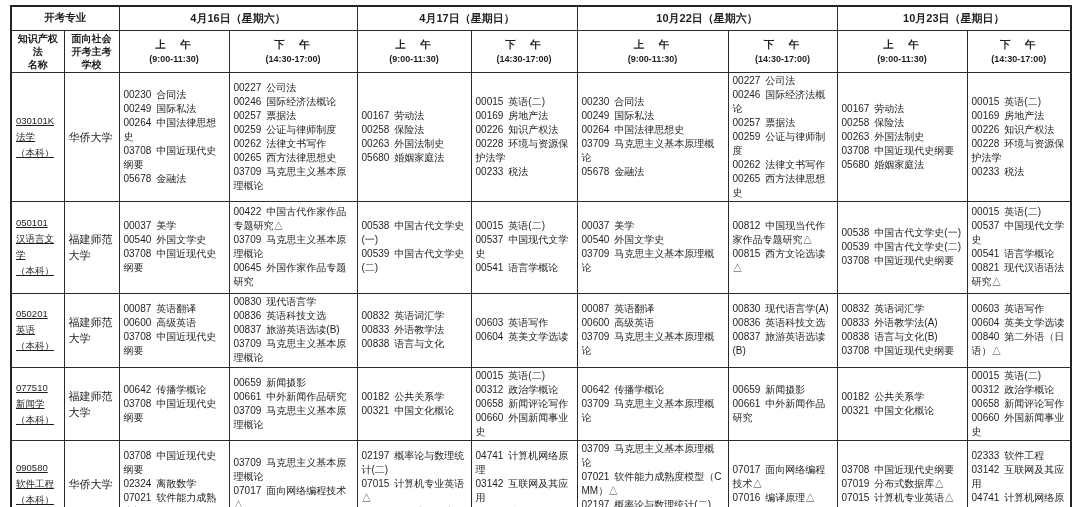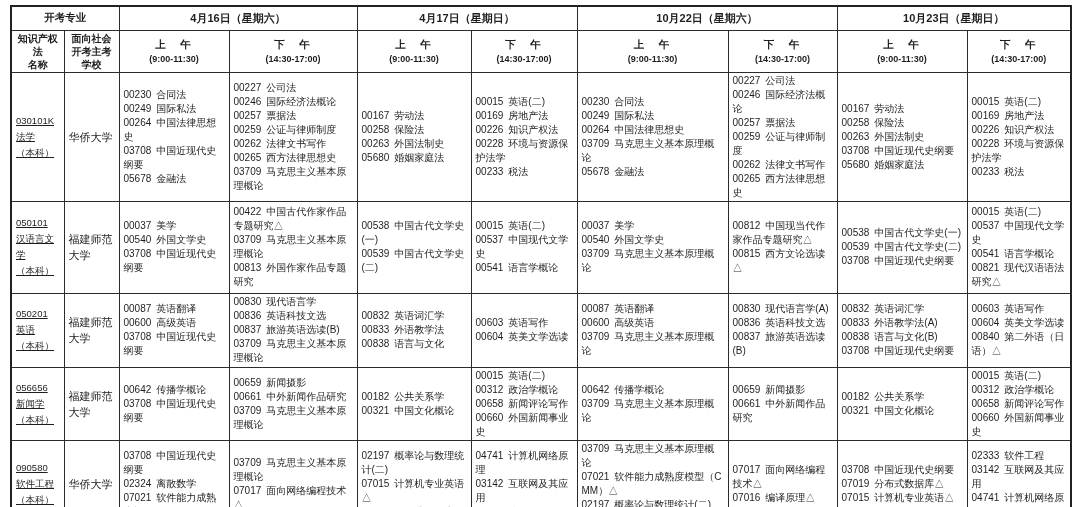--- a/index.html
+++ b/index.html
@@ -171,21 +171,21 @@
           </td>
           <td class="school-cell">福建师范大学</td>
           <td class="sess-cell">
             <div class="course"><span class="c">00037</span><span class="n">美学</span></div>
             <div class="course"><span class="c">00540</span><span class="n">外国文学史</span></div>
             <div class="course"><span class="c">03708</span><span class="n">中国近现代史纲要</span></div>
           </td>
           <td class="sess-cell">
             <div class="course"><span class="c">00422</span><span class="n">中国古代作家作品专题研究△</span></div>
             <div class="course"><span class="c">03709</span><span class="n">马克思主义基本原理概论</span></div>
-            <div class="course"><span class="c">00813</span><span class="n">外国作家作品专题研究</span></div>
+            <div class="course"><span class="c">00645</span><span class="n">外国作家作品专题研究</span></div>
           </td>
           <td class="sess-cell">
             <div class="course"><span class="c">00538</span><span class="n">中国古代文学史(一)</span></div>
             <div class="course"><span class="c">00539</span><span class="n">中国古代文学史(二)</span></div>
           </td>
           <td class="sess-cell">
             <div class="course"><span class="c">00015</span><span class="n">英语(二)</span></div>
             <div class="course"><span class="c">00537</span><span class="n">中国现代文学史</span></div>
             <div class="course"><span class="c">00541</span><span class="n">语言学概论</span></div>
           </td>
@@ -254,21 +254,21 @@
             <div class="course"><span class="c">03708</span><span class="n">中国近现代史纲要</span></div>
           </td>
           <td class="sess-cell">
             <div class="course"><span class="c">00603</span><span class="n">英语写作</span></div>
             <div class="course"><span class="c">00604</span><span class="n">英美文学选读</span></div>
             <div class="course"><span class="c">00840</span><span class="n">第二外语（日语）△</span></div>
           </td>
         </tr>
         <tr style="height: 71px;">
           <td class="code-cell">
-            <div>056656</div>
+            <div>077510</div>
             <div>新闻学</div>
             <div>（本科）</div>
           </td>
           <td class="school-cell">福建师范大学</td>
           <td class="sess-cell">
             <div class="course"><span class="c">00642</span><span class="n">传播学概论</span></div>
             <div class="course"><span class="c">03708</span><span class="n">中国近现代史纲要</span></div>
           </td>
           <td class="sess-cell">
             <div class="course"><span class="c">00659</span><span class="n">新闻摄影</span></div>

